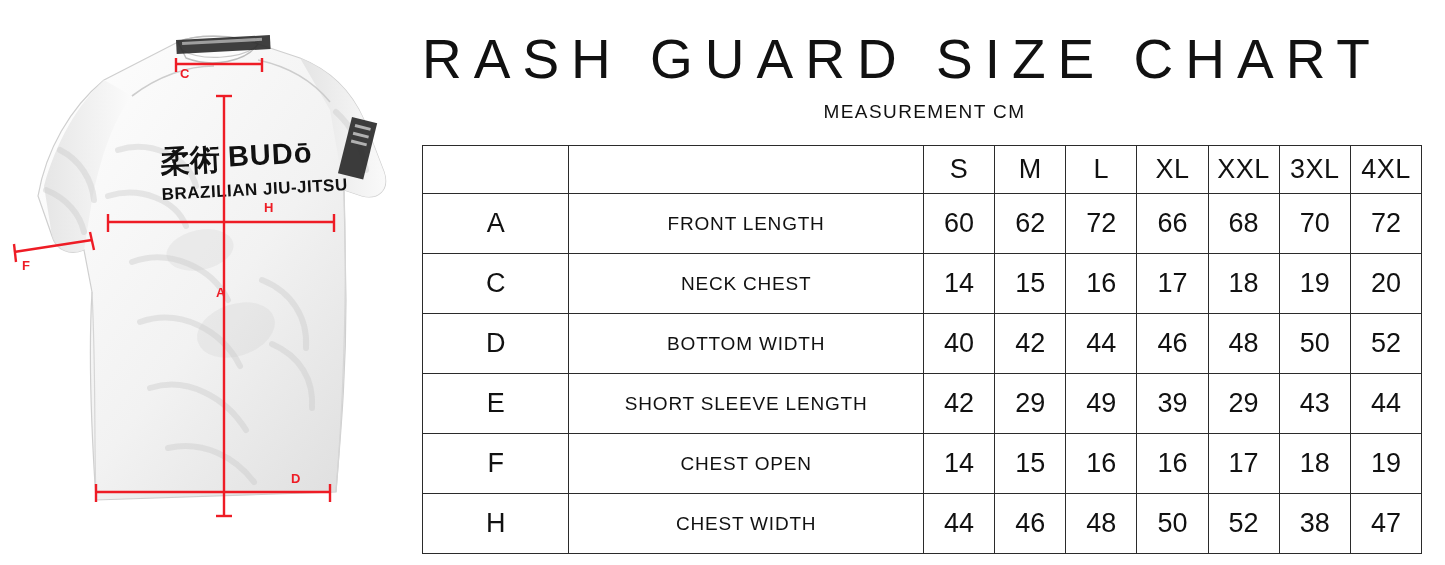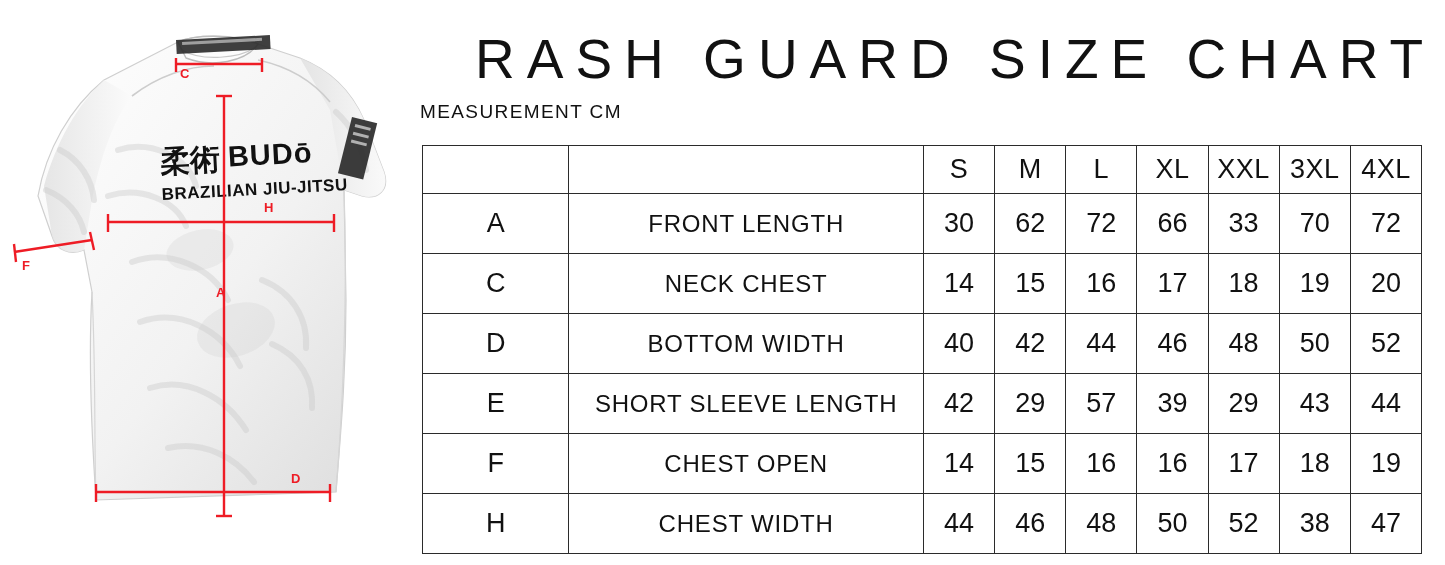--- a/index.html
+++ b/index.html
@@ -60,24 +60,23 @@
   .chart-title {
     font-family: "Liberation Sans", sans-serif;
     font-size: 55px;
     font-weight: 400;
     letter-spacing: 12px;
     color: #111;
     white-space: nowrap;
     margin: 14px 0 0 0;
     padding-left: 2px;
     line-height: 1;
-    text-align: right;
   }
   .chart-subtitle {
-    text-align: left;
+    text-align: center;
     font-size: 19px;
     letter-spacing: 1.4px;
     color: #111;
     margin: 14px 6px 0 0;
   }
 
   table.size-table {
     border-collapse: collapse;
     margin-top: 22px;
     margin-left: 2px;
@@ -101,21 +100,21 @@
 
   .hdr-blank { border: 1px solid #2b2b2b; }
   .hdr-size {
     font-size: 27px;
     letter-spacing: .5px;
   }
   .cell-code {
     font-size: 27px;
   }
   .cell-name {
-    font-size: 24px;
+    font-size: 19px;
     letter-spacing: .8px;
   }
   .cell-val {
     font-size: 27px;
   }
 </style>
 </head>
 <body>
 
 <div class="page">
@@ -260,25 +259,25 @@
           <th class="hdr-size">XL</th>
           <th class="hdr-size">XXL</th>
           <th class="hdr-size">3XL</th>
           <th class="hdr-size">4XL</th>
         </tr>
       </thead>
       <tbody>
         <tr>
           <td class="cell-code">A</td>
           <td class="cell-name">FRONT LENGTH</td>
-          <td class="cell-val">30</td>
+          <td class="cell-val">60</td>
           <td class="cell-val">62</td>
           <td class="cell-val">72</td>
           <td class="cell-val">66</td>
-          <td class="cell-val">33</td>
+          <td class="cell-val">68</td>
           <td class="cell-val">70</td>
           <td class="cell-val">72</td>
         </tr>
         <tr>
           <td class="cell-code">C</td>
           <td class="cell-name">NECK CHEST</td>
           <td class="cell-val">14</td>
           <td class="cell-val">15</td>
           <td class="cell-val">16</td>
           <td class="cell-val">17</td>
@@ -295,21 +294,21 @@
           <td class="cell-val">46</td>
           <td class="cell-val">48</td>
           <td class="cell-val">50</td>
           <td class="cell-val">52</td>
         </tr>
         <tr>
           <td class="cell-code">E</td>
           <td class="cell-name">SHORT SLEEVE LENGTH</td>
           <td class="cell-val">42</td>
           <td class="cell-val">29</td>
-          <td class="cell-val">57</td>
+          <td class="cell-val">49</td>
           <td class="cell-val">39</td>
           <td class="cell-val">29</td>
           <td class="cell-val">43</td>
           <td class="cell-val">44</td>
         </tr>
         <tr>
           <td class="cell-code">F</td>
           <td class="cell-name">CHEST OPEN</td>
           <td class="cell-val">14</td>
           <td class="cell-val">15</td>

